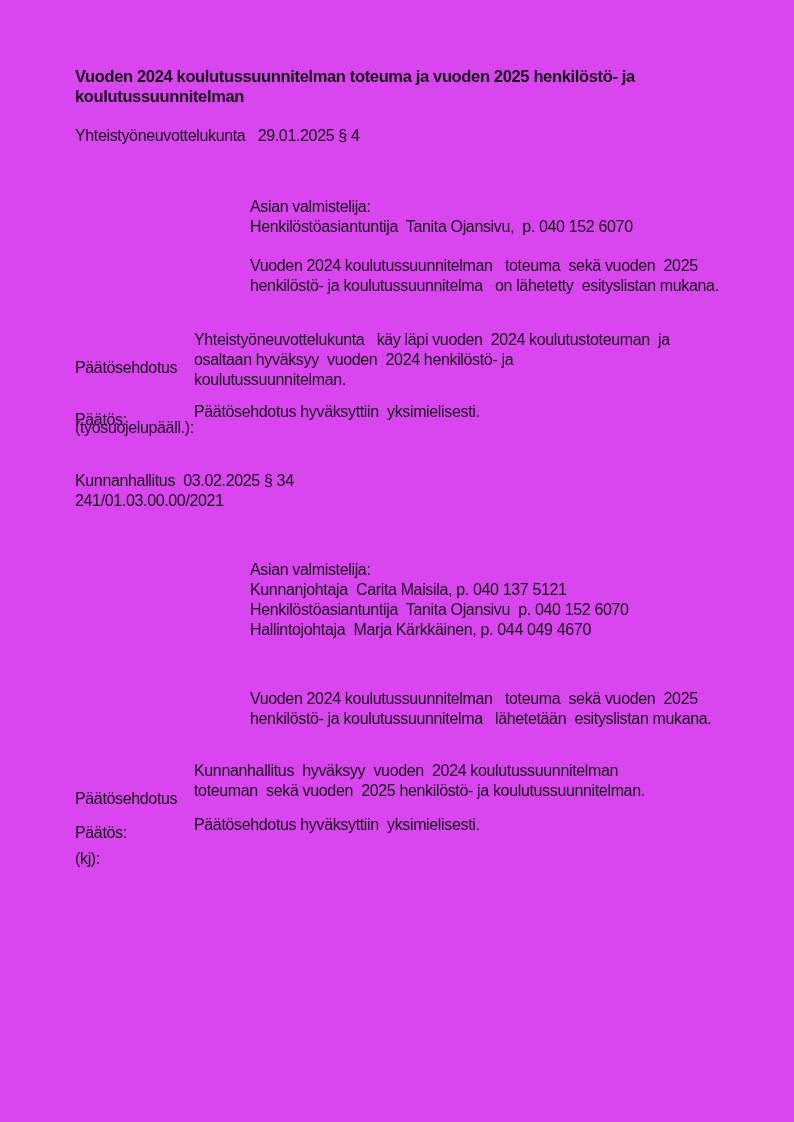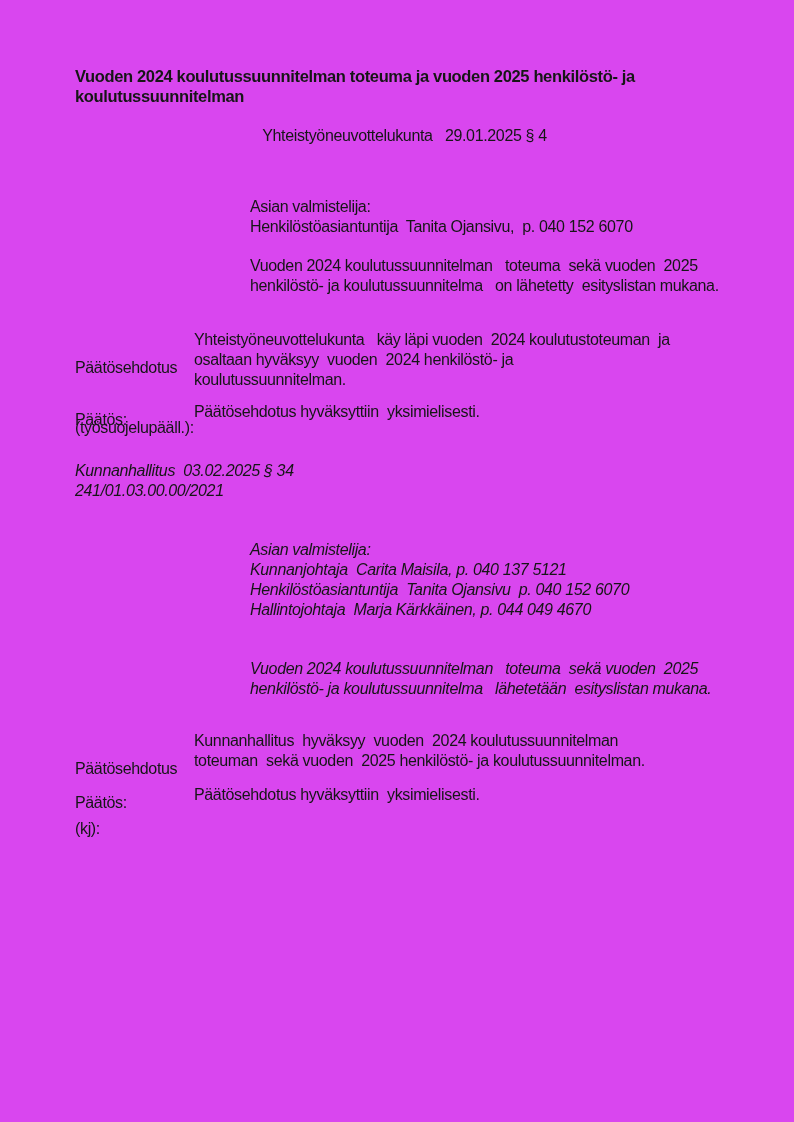--- a/index.html
+++ b/index.html
@@ -23,24 +23,23 @@
   }
   .line, .textline {
     white-space: pre;
   }
   .title {
     font-weight: bold;
     font-size: 16.5px;
   }
   .committee-line {
     margin-top: 20px;
-    text-align: center;
   }
   .mt51 { margin-top: 51px; }
-  .mt33 { margin-top: 39px; font-style: italic; }
+  .mt33 { margin-top: 49px; }
   .mt19 { margin-top: 19px; }
   .mt14 { margin-top: 14px; }
   .mt12 { margin-top: 12px; }
   .indent {
     margin-left: 175px;
   }
   .labeled {
     position: relative;
   }
   .labeled .label-col {

